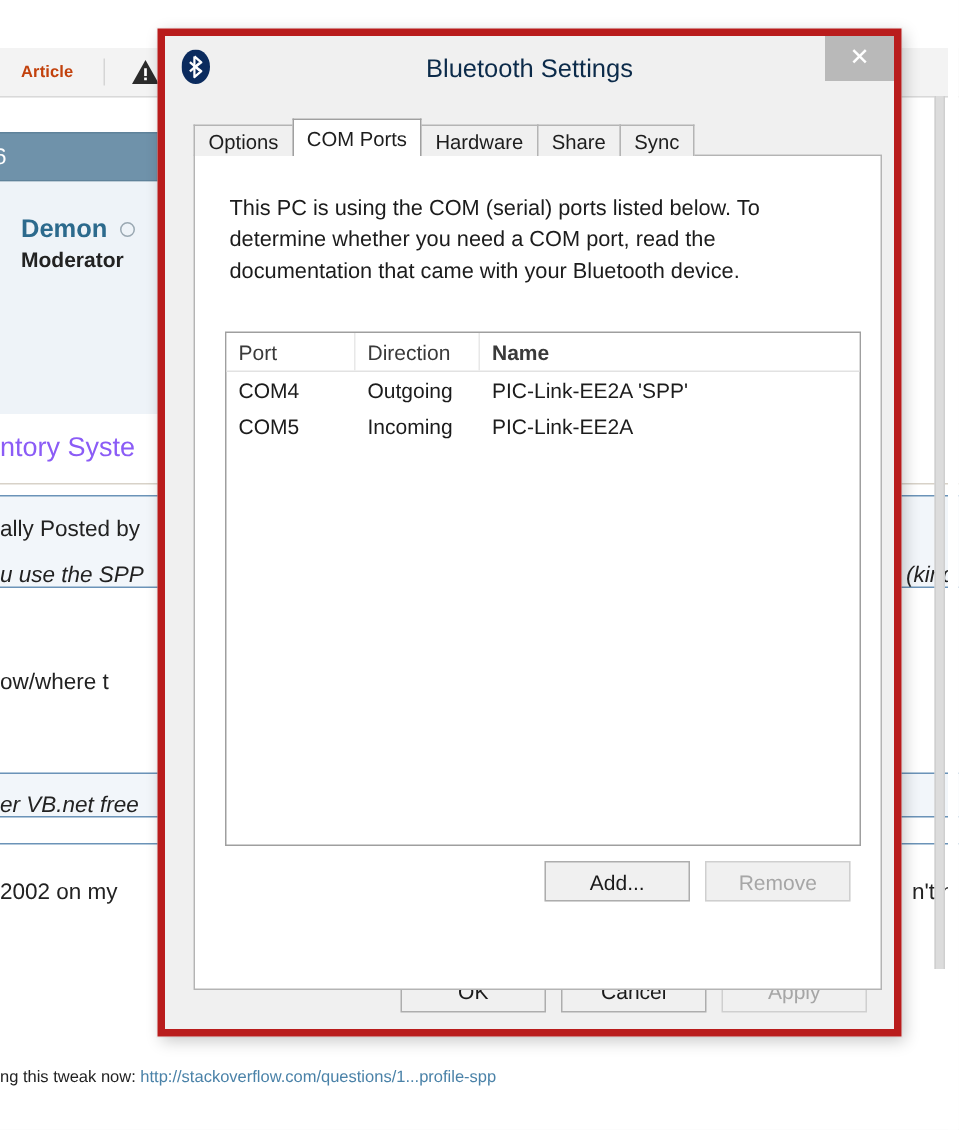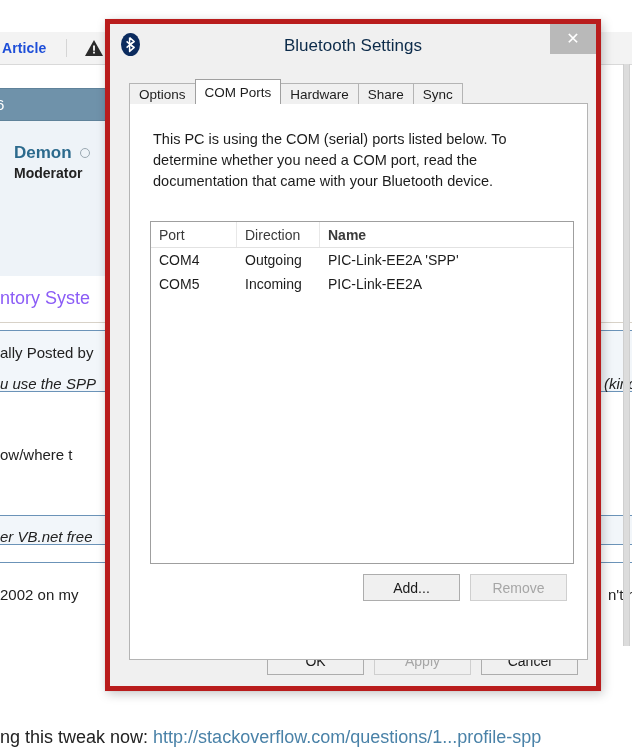--- a/index.html
+++ b/index.html
@@ -28,24 +28,24 @@
     top: 32px;
     left: 0;
     width: 639px;
     height: 32px;
     background: #f3f3f3;
     border-bottom: 1px solid #d9d9d9;
     display: flex;
     align-items: center;
   }
   .bg-toolbar-label {
-    font-size: 14px;
+    font-size: 11px;
     font-weight: bold;
-    color: #1d4ed8;
-    margin-left: 2px;
+    color: #c2410c;
+    margin-left: 14px;
     letter-spacing: .1px;
   }
   .bg-toolbar-sep {
     width: 1px;
     height: 18px;
     background: #d5d5d5;
     margin-left: 20px;
   }
   .warn-icon {
     margin-left: 18px;
@@ -136,24 +136,23 @@
     font-size: 15px;
     color: #222;
     white-space: nowrap;
   }
   .bg-text.italic { font-style: italic; }
 
   .bg-bottomline {
     position: absolute;
     top: 712px;
     left: 0;
-    font-size: 18px;
+    font-size: 11px;
     color: #222;
     white-space: nowrap;
-    margin-top: 15px;
   }
   .bg-bottomline a {
     color: #4a82a8;
     text-decoration: none;
   }
 
   .bg-scroll-right {
     position: absolute;
     top: 64px;
     left: 623px;
@@ -470,16 +469,16 @@
     </div>
 
     <div class="bt-addremove">
       <div class="winbtn">Add...</div>
       <div class="winbtn disabled">Remove</div>
     </div>
   </div>
 
   <div class="bt-footer">
     <div class="winbtn">OK</div>
+    <div class="winbtn">Cancel</div>
     <div class="winbtn disabled">Apply</div>
-    <div class="winbtn">Cancel</div>
   </div>
 </div>
 
 </body></html>

